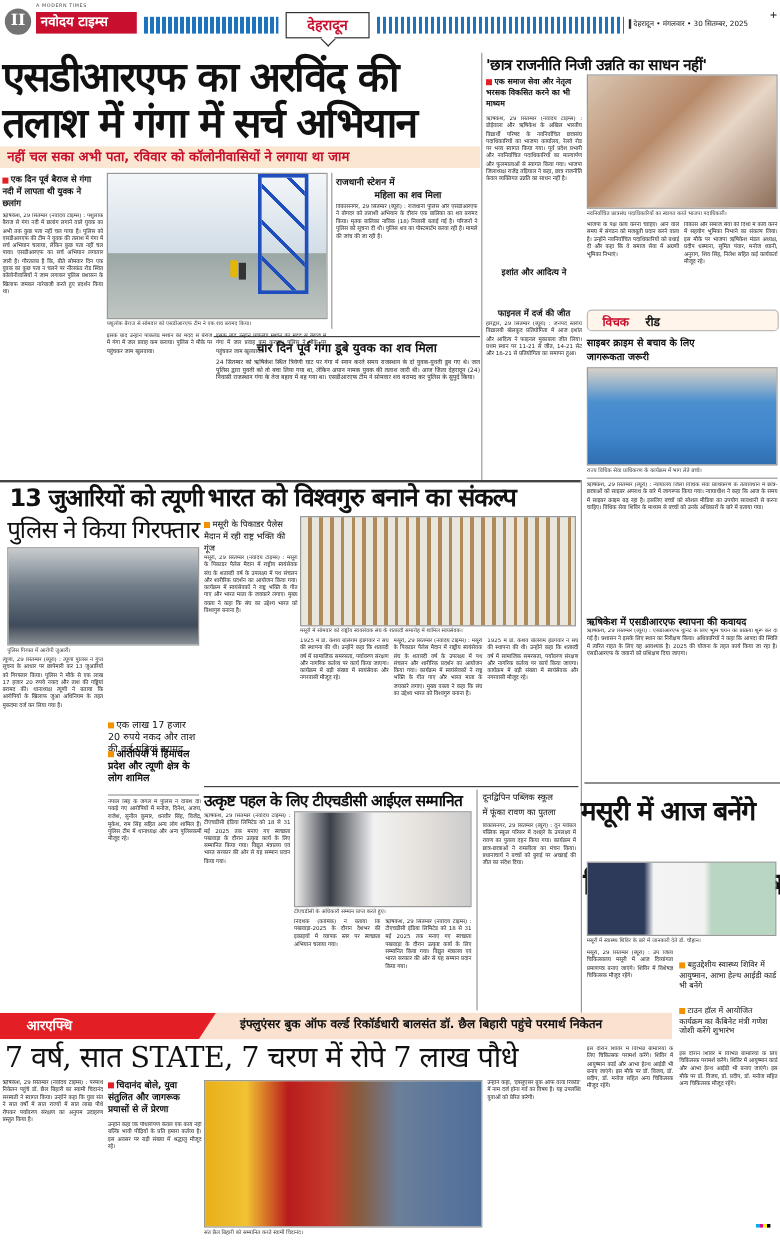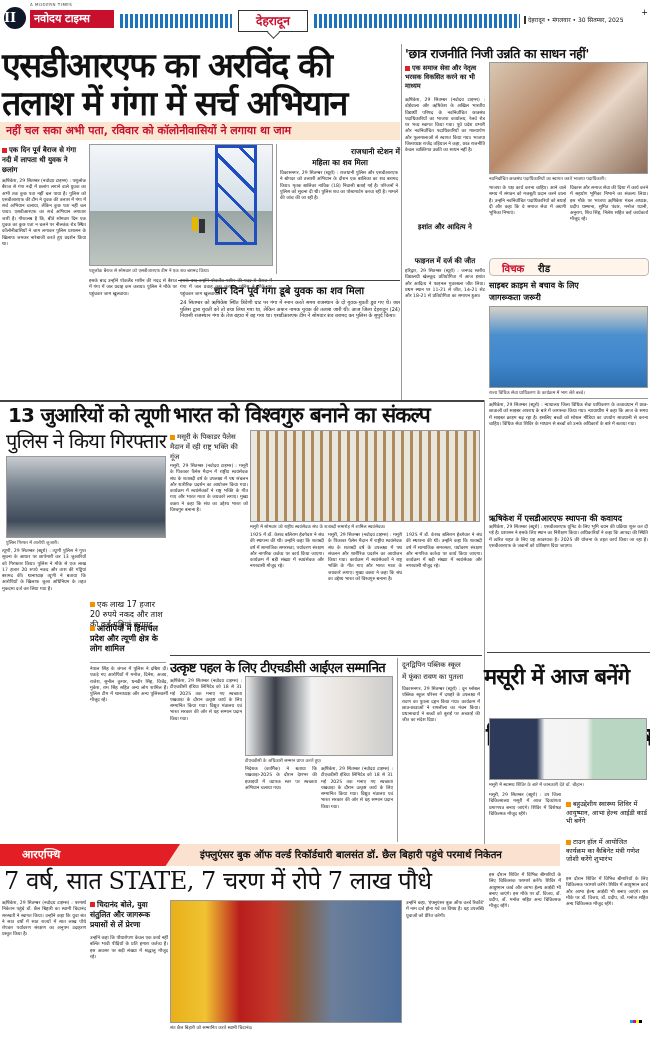--- a/index.html
+++ b/index.html
@@ -1,19 +1,19 @@
 <!DOCTYPE html>
 <html><head>
 <meta charset="utf-8">
 <style>
 *{box-sizing:border-box;margin:0;padding:0}
 body{width:650px;height:1043px;background:#fff;font-family:"DejaVu Sans",sans-serif;color:#111;overflow:hidden;position:relative}
 .abs{position:absolute}
 .masthead{left:0;top:0;width:650px;height:44px}
-.pgno{left:4px;top:7px;width:22px;height:22px;border-radius:50%;background:#0f172a;color:#fff;font:bold 13px "DejaVu Serif",serif;text-align:left;line-height:22px}
+.pgno{left:4px;top:7px;width:22px;height:22px;border-radius:50%;background:#737373;color:#fff;font:bold 13px "DejaVu Serif",serif;text-align:center;line-height:22px}
 .brandtag{left:30px;top:2px;font-size:4px;color:#444;letter-spacing:.5px}
 .brand{left:30px;top:10px;height:18px;width:84px;background:#c8102e;color:#fff;font:bold 11px "DejaVu Sans",sans-serif;line-height:18px;padding-left:4px}
 .stripe{top:14px;height:14px;background:repeating-linear-gradient(90deg,#1e73be 0 3px,#fff 3px 5px)}
 .city{left:238px;top:10px;width:70px;height:22px;border:1px solid #333;background:#fff;text-align:center;font:bold 12px "DejaVu Sans",sans-serif;color:#c8102e;line-height:20px}
 .city:after{content:"";position:absolute;left:30px;bottom:-6px;width:8px;height:8px;background:#fff;border-right:1px solid #333;border-bottom:1px solid #333;transform:rotate(45deg)}
 .dateline{left:524px;top:16px;font-size:6px;white-space:nowrap;border-left:2px solid #333;padding-left:2px}
 .h1{font:bold 34px "DejaVu Sans",sans-serif;letter-spacing:-1.5px;line-height:42px;white-space:nowrap}
 .subhead{left:0;top:122px;width:400px;height:18px;background:#fbe6d2;font:bold 11px "DejaVu Sans",sans-serif;color:#c8102e;line-height:18px;padding-left:6px;white-space:nowrap;overflow:hidden}
 .bullet:before{content:"";display:inline-block;width:5px;height:5px;background:#e31e24;margin-right:2px;vertical-align:middle}
 .bul-or:before{background:#f39200}
@@ -66,21 +66,21 @@
   <div class="sky"></div>
   <div class="tower" style="left:125px;width:42px"></div>
   <div class="person" style="left:102px;top:72px"></div>
   <div class="person" style="left:109px;top:74px;background:#333"></div>
 </div>
 <div class="abs caption" style="left:89px;top:267px;width:184px">पशुलोक बैराज से सोमवार को एसडीआरएफ टीम ने एक शव बरामद किया।</div>
 <div class="abs text" style="left:89px;top:278px;width:88px;height:118px">इसके बाद उन्होंने पोकलैंड मशीन की मदद से बैराज में गंगा में जल प्रवाह कम कराया। पुलिस ने मौके पर पहुंचकर जाम खुलवाया।</div>
 <div class="abs text" style="left:180px;top:278px;width:92px;height:118px">इसके बाद उन्होंने पोकलैंड मशीन की मदद से बैराज में गंगा में जल प्रवाह कम कराया। पुलिस ने मौके पर पहुंचकर जाम खुलवाया।</div>
 
 <div class="abs vrule" style="left:276px;top:144px;height:130px"></div>
-<div class="abs kicker" style="left:280px;top:146px;width:120px;text-align:right;font-size:7.5px">राजधानी स्टेशन में</div>
+<div class="abs kicker" style="left:280px;top:146px;width:120px;text-align:left;font-size:7.5px">राजधानी स्टेशन में</div>
 <div class="abs kicker" style="left:280px;top:157px;width:120px;text-align:center;font-size:7.5px">महिला का शव मिला</div>
 <div class="abs text" style="left:280px;top:170px;width:118px;height:100px">विकासनगर, 29 सितम्बर (ब्यूरो) : राजधानी पुलिस और एसडीआरएफ ने बोगदर को तलाशी अभियान के दौरान एक बालिका का शव बरामद किया। मृतक बालिका नाविक (18) निवासी बताई गई है। परिजनों ने पुलिस को सूचना दी थी। पुलिस शव का पोस्टमार्टम करवा रही है। मामले की जांच की जा रही है।</div>
 
 <div class="abs rule" style="left:178px;top:280px;width:222px"></div>
 <div class="abs mid-h" style="left:178px;top:284px;width:222px;text-align:center;font-size:10px">चार दिन पूर्व गंगा डूबे युवक का शव मिला</div>
 <div class="abs text" style="left:180px;top:299px;width:220px;height:96px;font-size:5px;line-height:6.6px">24 सितम्बर को ऋषिकेश स्थित त्रिवेणी घाट पर गंगा में स्नान करते समय राजस्थान के दो युवक-युवती डूब गए थे। जल पुलिस द्वारा युवती को तो बचा लिया गया था, लेकिन अयान नामक युवक की तलाश जारी थी। आज जिला देहरादून (24) निवासी राजस्थान गंगा के तेज बहाव में बह गया था। एसडीआरएफ टीम ने सोमवार शव बरामद कर पुलिस के सुपुर्द किया।</div>
 
 <div class="abs vrule" style="left:401px;top:44px;height:356px"></div>
 <div class="abs" style="left:405px;top:45px;font:bold 12.5px 'DejaVu Sans',sans-serif;white-space:nowrap;letter-spacing:-.4px">'छात्र राजनीति निजी उन्नति का साधन नहीं'</div>
 <div class="abs kicker bullet" style="left:405px;top:64px;width:80px;font-size:6.5px;line-height:9px">एक समाज सेवा और नेतृत्व भरसक विकसित करने का भी माध्यम</div>

